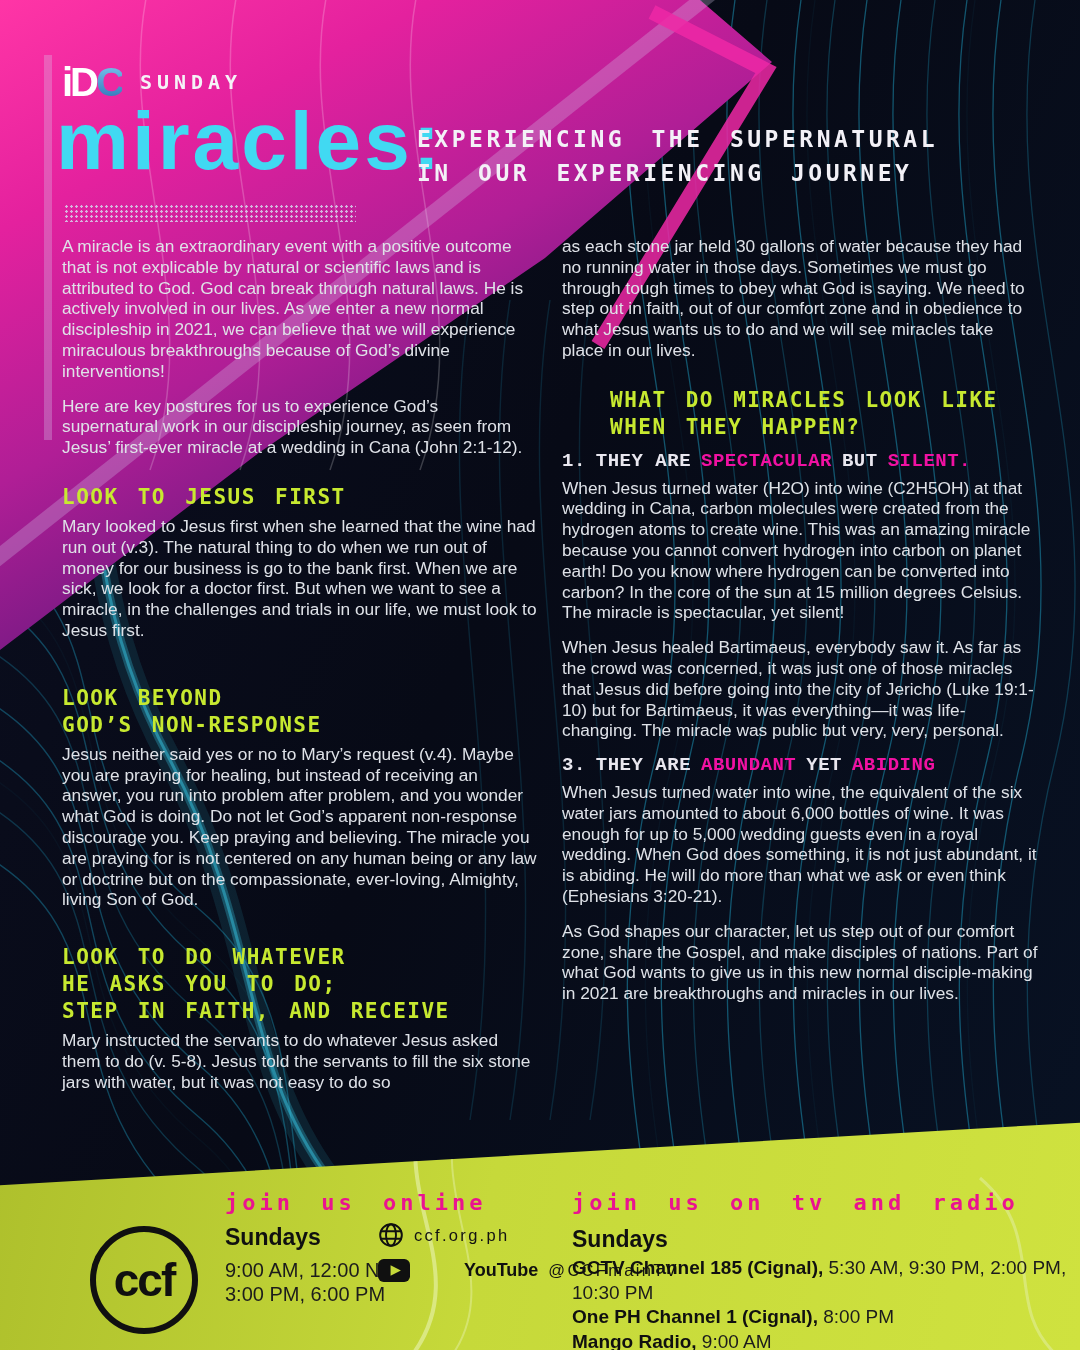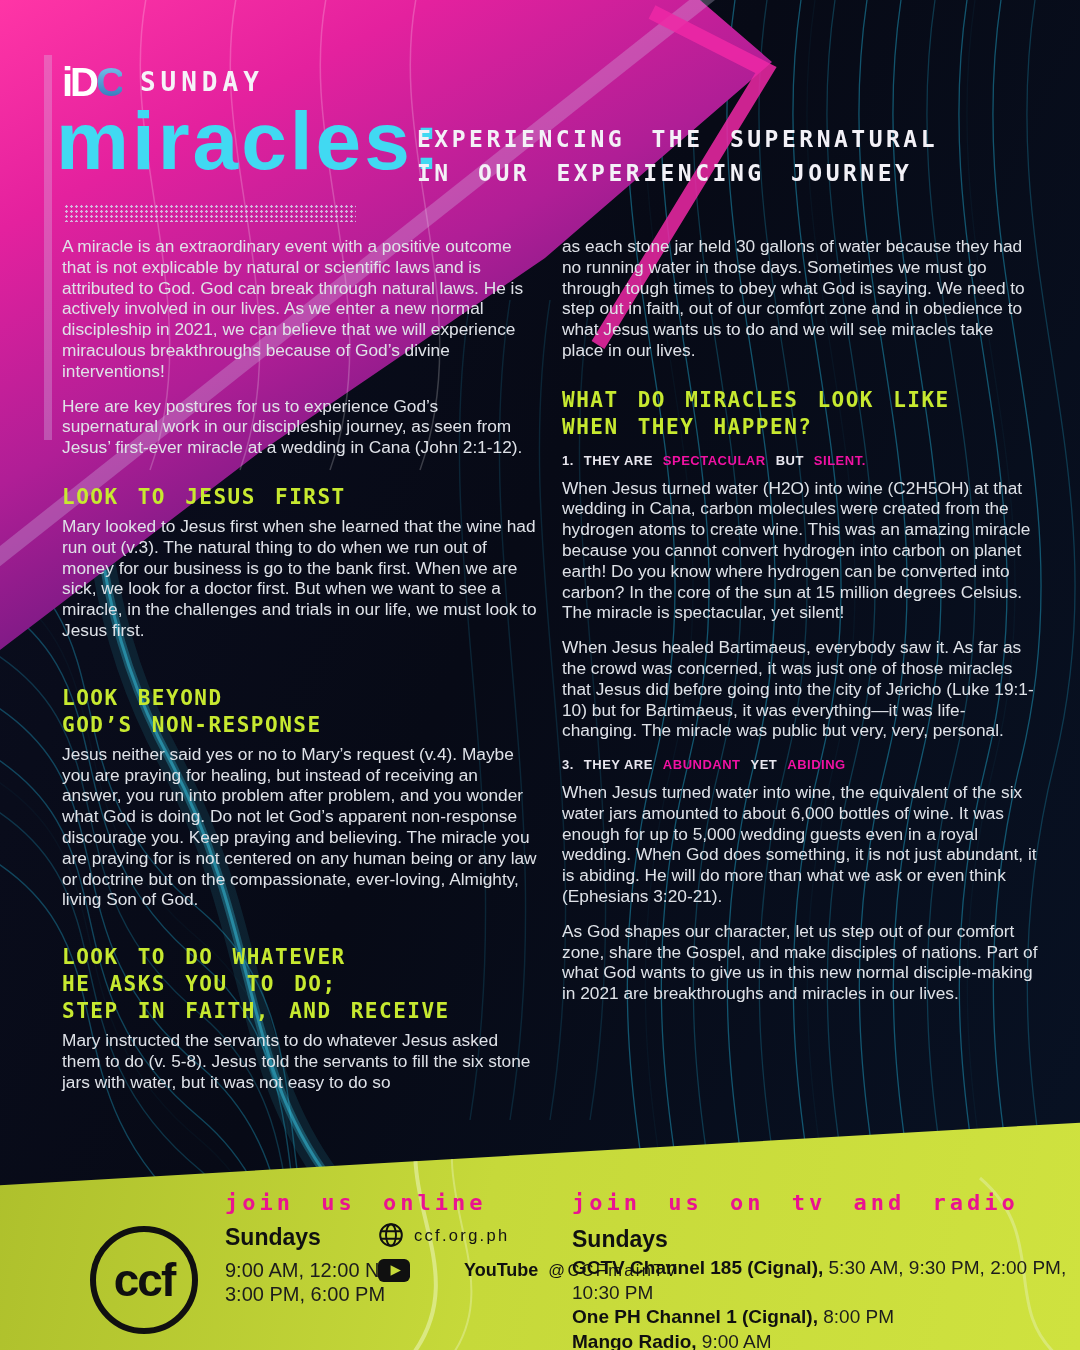--- a/index.html
+++ b/index.html
@@ -12,39 +12,39 @@
   .waves{position:absolute;left:0;top:0;width:1080px;height:1350px;}
   .grad-top{position:absolute;left:0;top:0;width:1080px;height:700px;
     clip-path:polygon(0 0,700px 0,772px 62px,545px 258px,260px 452px,0 650px);
     background:linear-gradient(152deg,#ff35a6 0%,#e4219e 18%,#b01e96 38%,#69197f 58%,#2d1150 78%,rgba(13,9,34,0) 97%);}
   .tri-lines{position:absolute;left:0;top:0;width:1080px;height:700px;pointer-events:none;}
 
   
   .logo-row{position:absolute;left:62px;top:62px;display:flex;align-items:center;gap:18px;text-align:center;}
   .idc{font-size:40px;font-weight:800;letter-spacing:-3px;color:#fff;line-height:40px;}
   .idc .c{background:linear-gradient(180deg,#7ecdf2 0%,#2a6cb4 100%);-webkit-background-clip:text;background-clip:text;color:transparent;}
-  .sunday{font-family:"DejaVu Sans Mono",monospace;font-weight:700;font-size:26px;letter-spacing:5px;color:#f5f3f8;}
+  .sunday{font-family:"DejaVu Sans Mono",monospace;font-weight:700;font-size:20px;letter-spacing:5px;color:#f5f3f8;}
   .title{position:absolute;left:56px;top:94px;font-size:82px;font-weight:800;letter-spacing:3px;color:#41d9f2;}
   .subtitle{position:absolute;left:417px;top:122px;font-family:"DejaVu Sans Mono",monospace;
     font-weight:700;font-size:23px;letter-spacing:3.5px;word-spacing:9px;line-height:34px;color:#f3f1f7;}
   .halftone{position:absolute;left:64px;top:204px;width:292px;height:18px;
     background-image:radial-gradient(circle,#d7d0ea 1.15px,transparent 1.45px);background-size:5px 5px;opacity:.85;}
 
   
   .col{position:absolute;top:236px;width:476px;color:#dfe2e8;font-size:17.3px;line-height:20.8px;}
   .col-left{left:62px;}
   .col-right{left:562px;}
   .col p{margin:0 0 14px 0;}
   .h-green{font-family:"DejaVu Sans Mono",monospace;font-weight:700;color:#c7e930;
     font-size:21px;line-height:27px;letter-spacing:1.5px;word-spacing:5px;}
   .sec{margin-top:26px;}
   .sec .h-green{margin-bottom:5px;}
   .sec1{} .sec2{margin-top:44px;} .sec3{margin-top:34px;}
-  .q-head{margin-top:26px;margin-bottom:10px;}
-  .pt-head{font-family:Liberation Sans, sans-serif;font-weight:700;font-size:13px;
+  .q-head{margin-top:26px;margin-bottom:10px;margin-left:48px;}
+  .pt-head{font-family:Liberation Mono, monospace;font-weight:700;font-size:19px;
     letter-spacing:.5px;color:#e9e7ef;margin-bottom:6px;white-space:nowrap;}
   .pt-head span{margin-right:10px;}
   .pt-head .hl{color:#f011a2;}
   .pt-body{margin-bottom:22px;}
   .closing{margin-top:30px;}
 
   
   .footer{position:absolute;left:0;top:1118px;width:1080px;height:232px;
     clip-path:polygon(0 29%,100% 2%,100% 100%,0 100%);
     background:linear-gradient(100deg,#aec02c 0%,#c6d93a 45%,#cfe23f 100%);color:#101010;}

